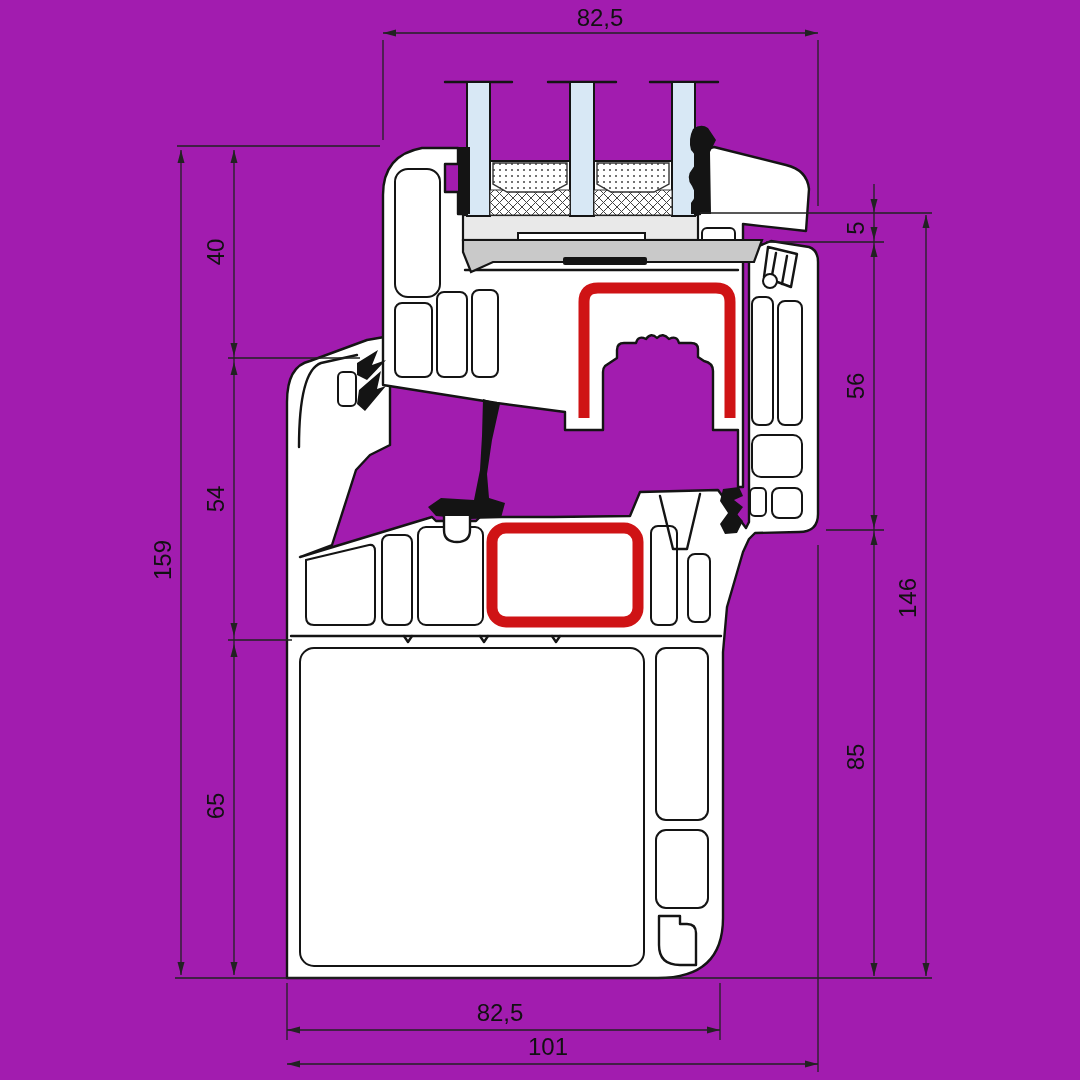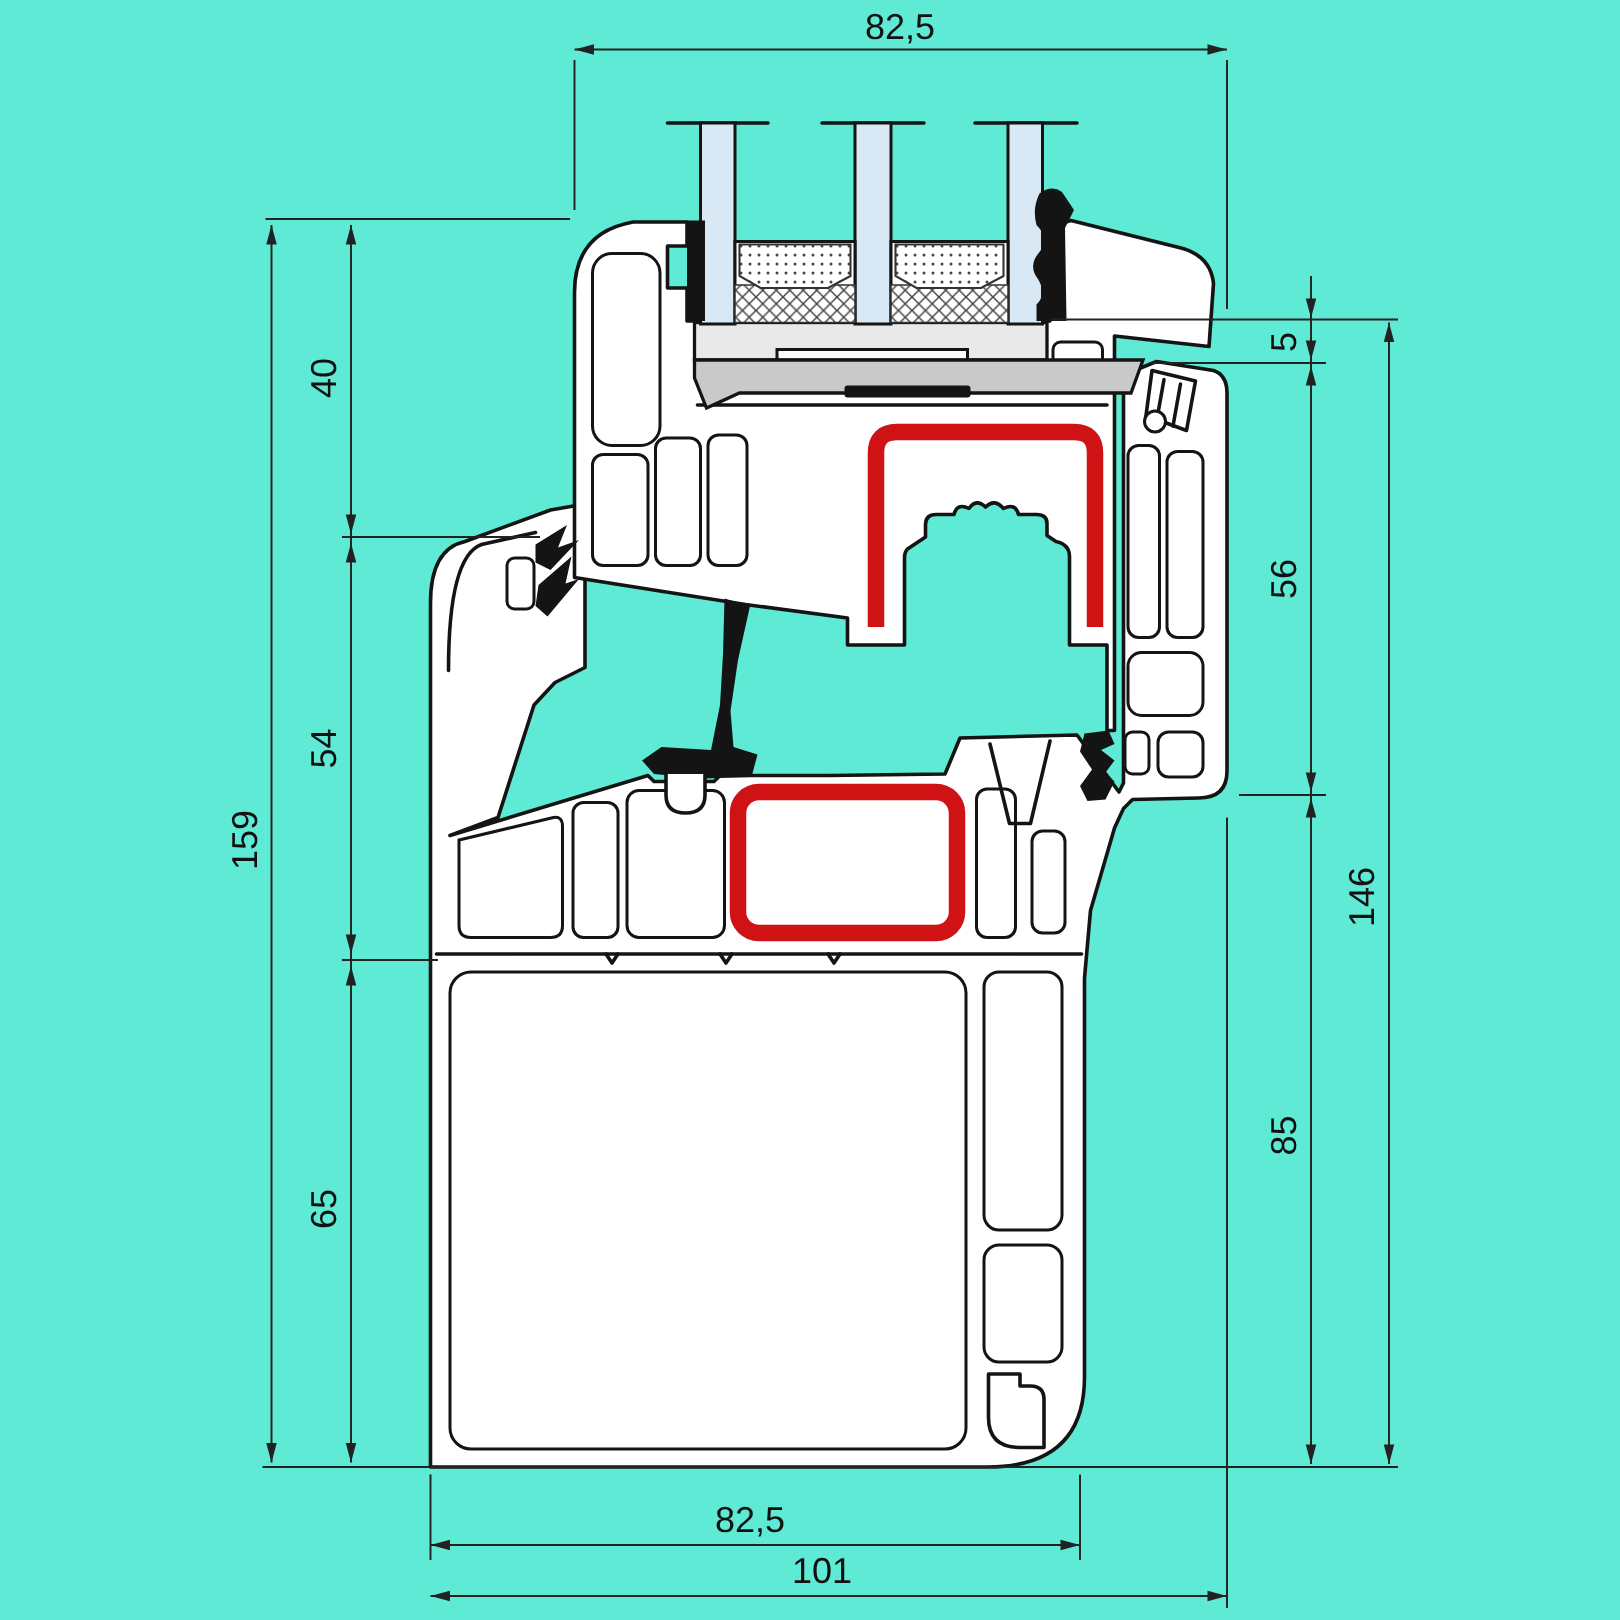--- a/index.html
+++ b/index.html
@@ -1,16 +1,16 @@
 <!DOCTYPE html>
 <html><head>
 <meta charset="utf-8">
 <style>
   html,body{margin:0;padding:0;background:#ffffff;}
-  #stage{width:1080px;height:1080px;position:relative;background:#5eead4;overflow:hidden;}
+  #stage{width:1080px;height:1080px;position:relative;background:#a21caf;overflow:hidden;}
   svg{display:block;}
   .ln  {stroke:#141414;stroke-width:2.4;fill:none;stroke-linejoin:round;stroke-linecap:round;}
   .fw  {fill:#ffffff;stroke:#141414;stroke-width:2.4;stroke-linejoin:round;}
   .cell{fill:#ffffff;stroke:#141414;stroke-width:2;}
   .blk {fill:#141414;stroke:none;}
   .dim {stroke:#222222;stroke-width:1.3;fill:none;}
   .ar  {fill:#222222;stroke:none;}
   .dt  {font-family:"Liberation Sans",sans-serif;font-size:24px;fill:#111111;}
 </style>
 </head>

